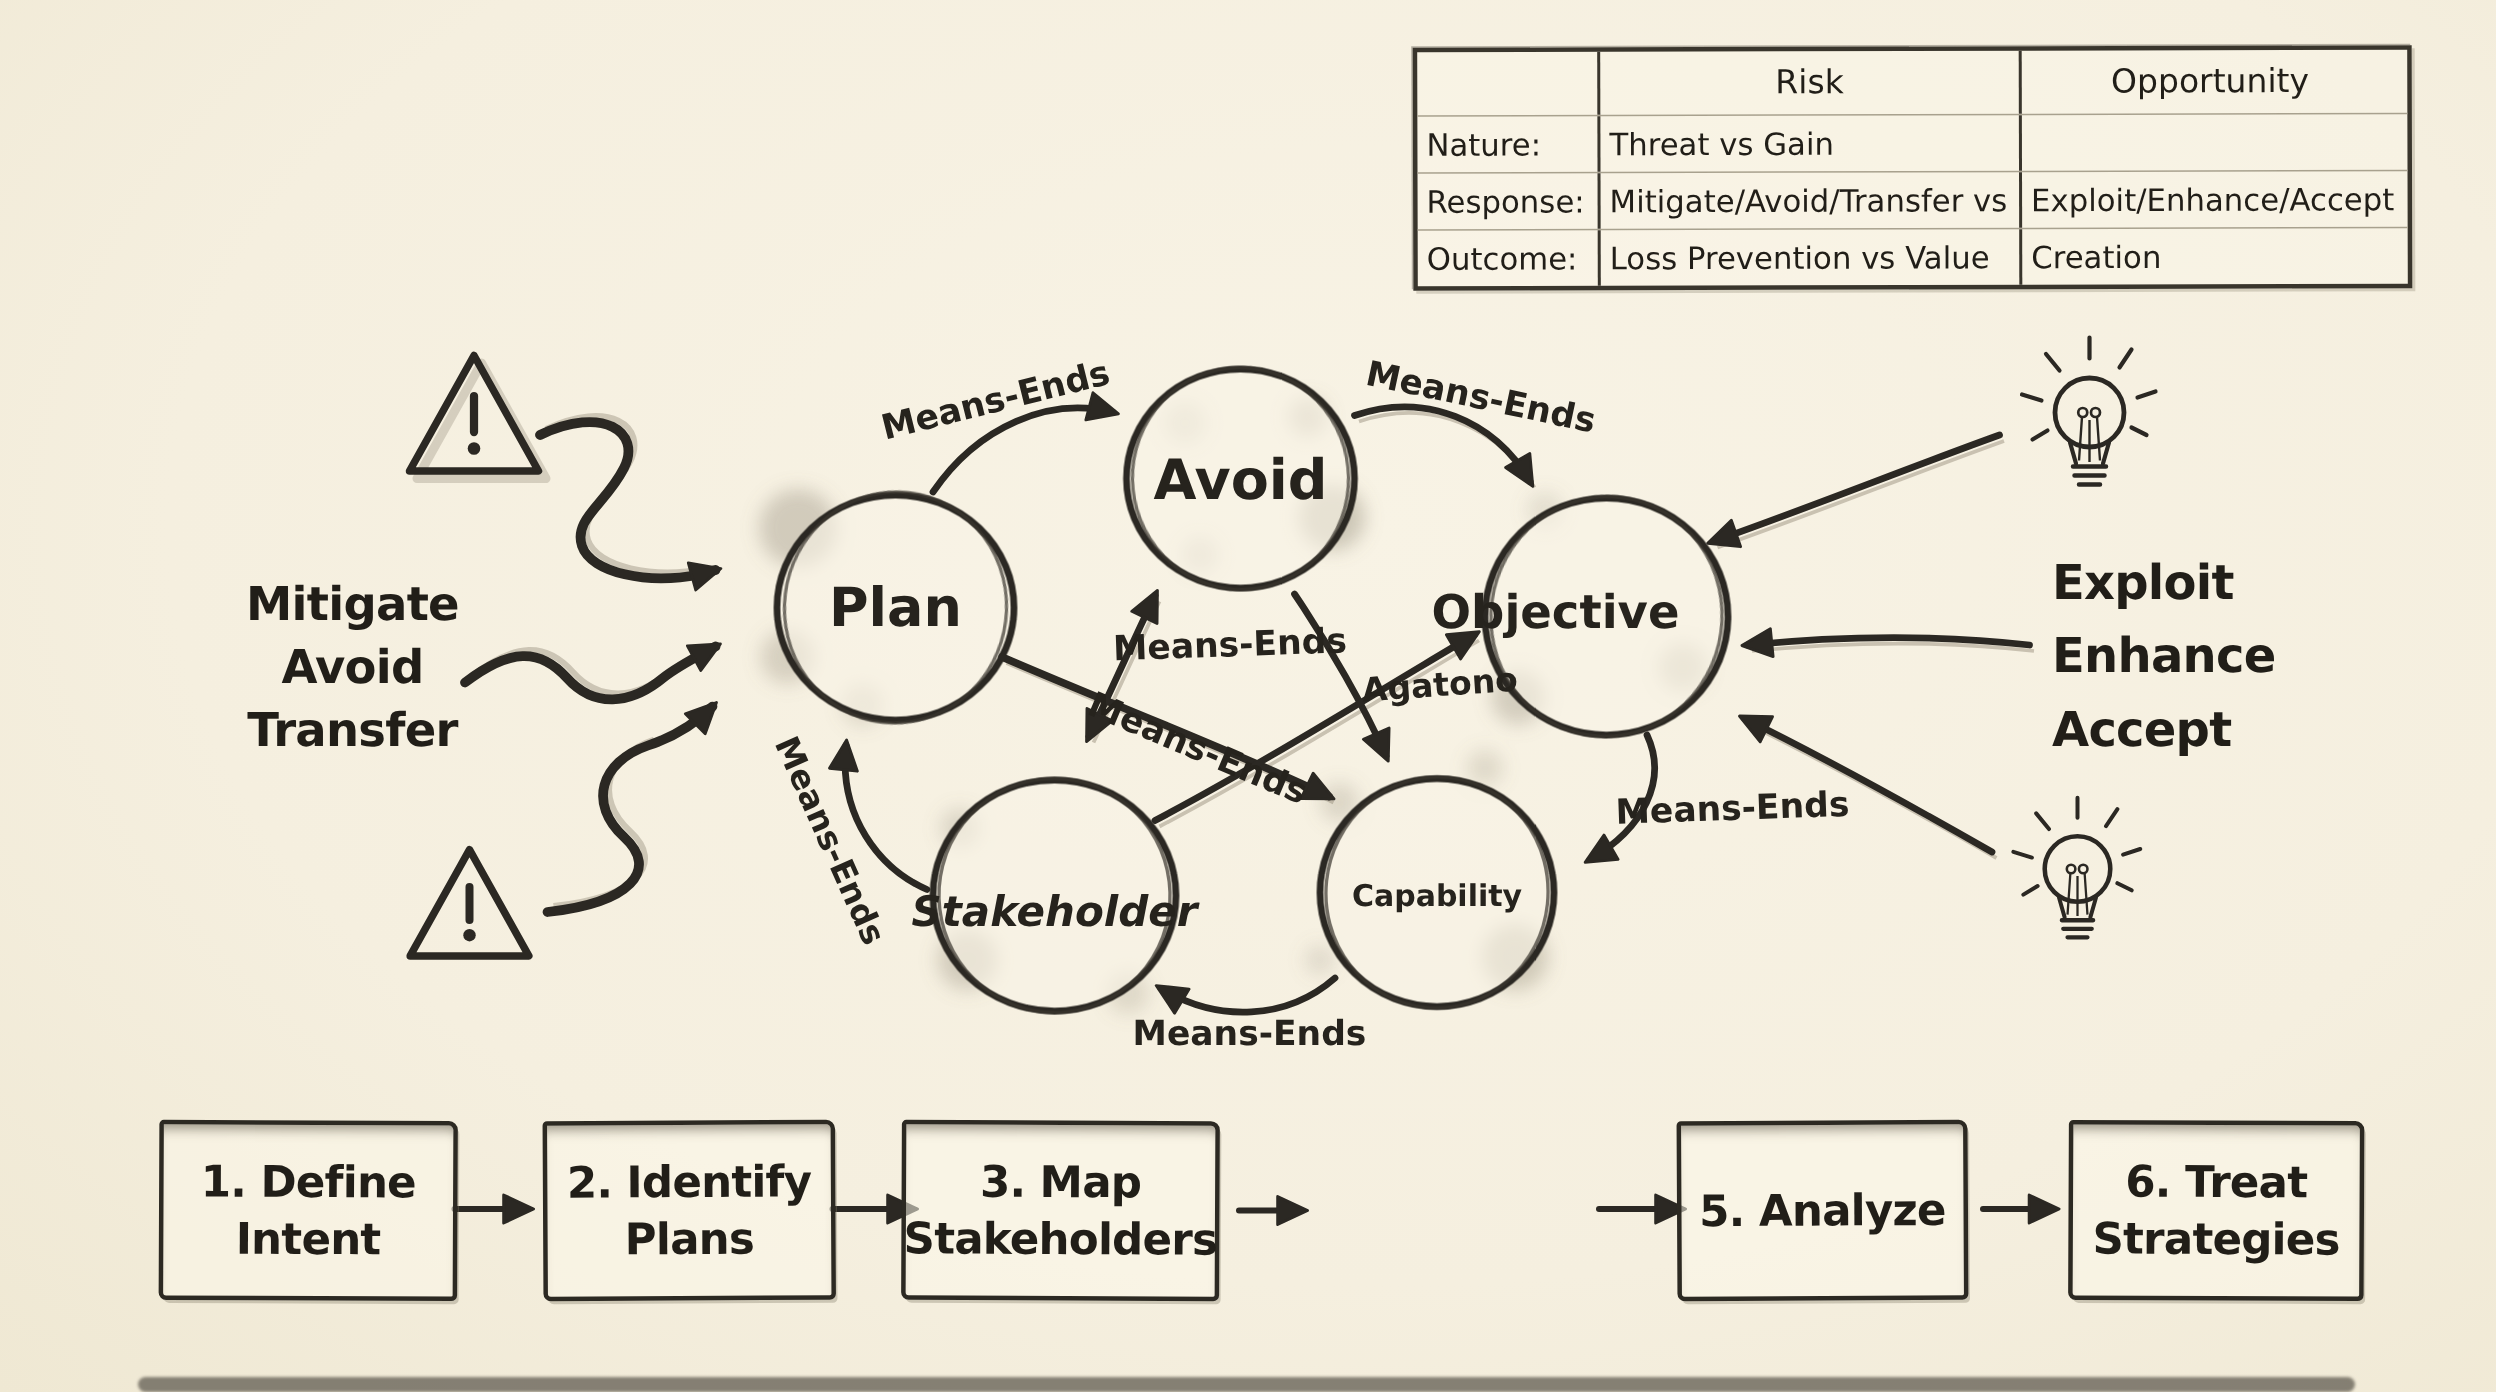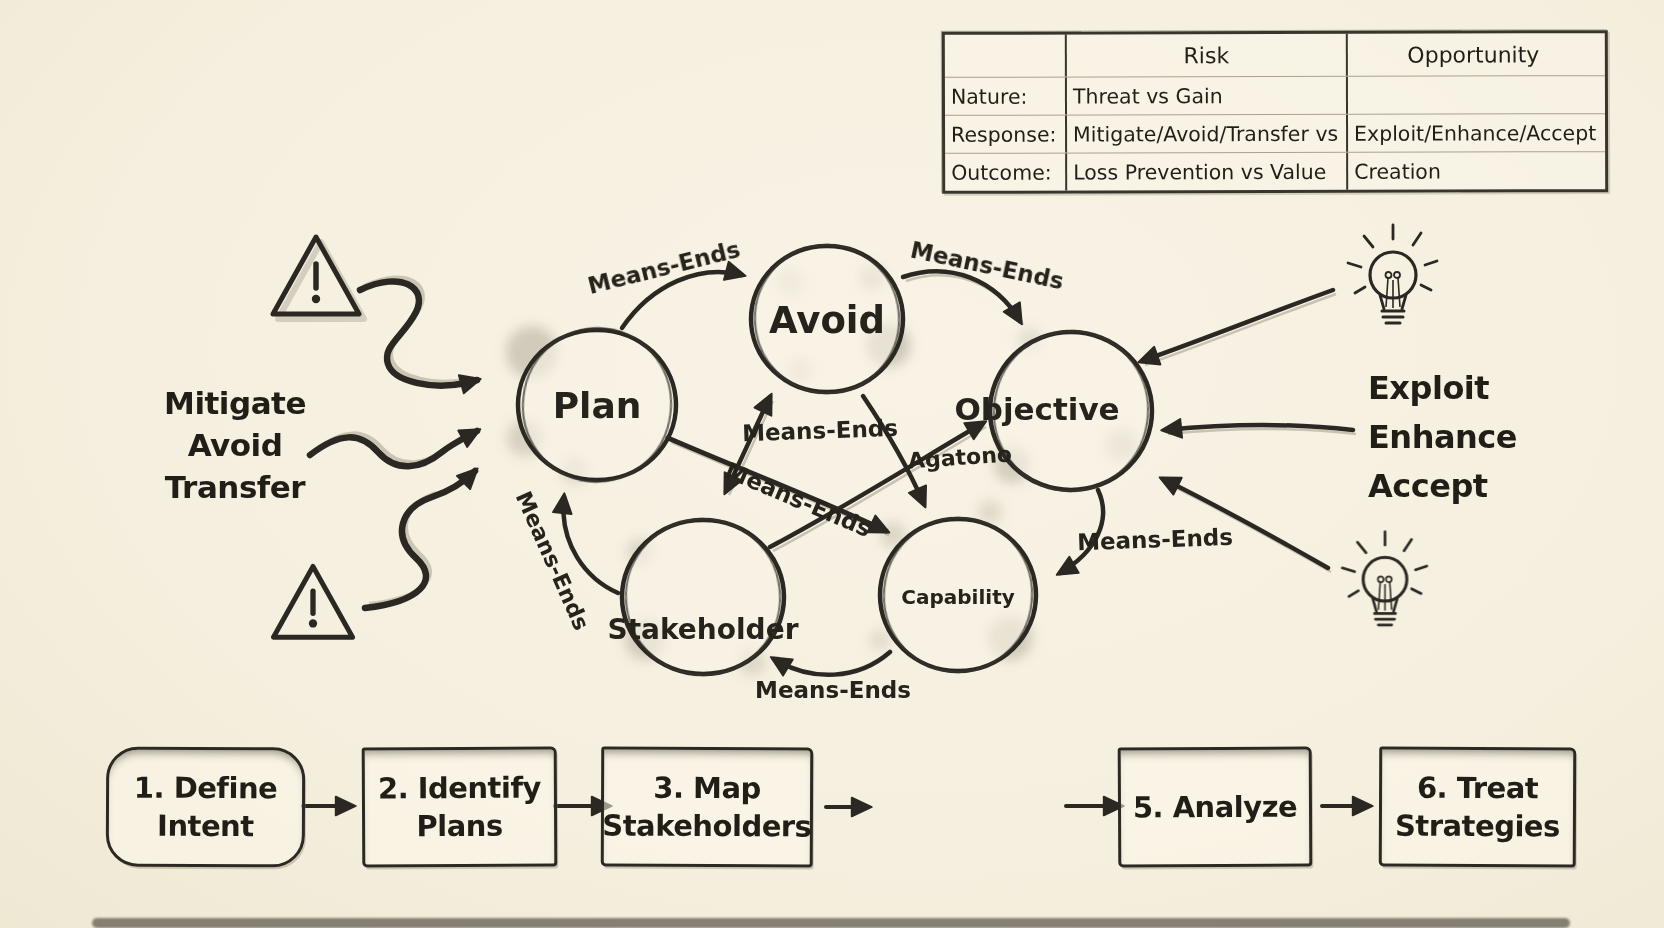--- a/index.html
+++ b/index.html
@@ -192,21 +192,21 @@
     <div class="trow">
       <div class="tcell">Outcome:</div>
       <div class="tcell">Loss Prevention vs Value</div>
       <div class="tcell">Creation</div>
     </div>
   </div>
 
   <div class="lbl" style="left:597px;top:406px;font-size:36px;transform:translate(-50%,-50%);text-align:center;">Plan</div>
   <div class="lbl" style="left:827px;top:320px;font-size:37px;transform:translate(-50%,-50%);">Avoid</div>
   <div class="lbl" style="left:1037px;top:409px;font-size:31px;transform:translate(-50%,-50%);">Objective</div>
-  <div class="lbl" style="left:703px;top:630px;font-size:28px;transform:translate(-50%,-50%);">Stakeholder</div>
+  <div class="lbl" style="left:703px;top:608px;font-size:28px;transform:translate(-50%,-50%);font-style:italic;">Stakeholder</div>
   <div class="lbl" style="left:958px;top:597px;font-size:20px;transform:translate(-50%,-50%);">Capability</div>
 
   <div class="lbl" style="left:664px;top:268px;font-size:23px;transform:translate(-50%,-50%) rotate(-14deg);">Means-Ends</div>
   <div class="lbl" style="left:987px;top:266px;font-size:23px;transform:translate(-50%,-50%) rotate(12deg);">Means-Ends</div>
   <div class="lbl" style="left:820px;top:431px;font-size:23px;transform:translate(-50%,-50%) rotate(-2deg);">Means-Ends</div>
   <div class="lbl" style="left:798px;top:500px;font-size:23px;transform:translate(-50%,-50%) rotate(23deg);">Means-Ends</div>
   <div class="lbl" style="left:960px;top:458px;font-size:22px;transform:translate(-50%,-50%) rotate(-4deg);">Agatono</div>
   <div class="lbl" style="left:1155px;top:540px;font-size:23px;transform:translate(-50%,-50%) rotate(-2deg);">Means-Ends</div>
   <div class="lbl" style="left:833px;top:690px;font-size:23px;transform:translate(-50%,-50%);">Means-Ends</div>
   <div class="lbl" style="left:552px;top:561px;font-size:22px;transform:translate(-50%,-50%) rotate(66deg);">Means-Ends</div>
@@ -215,21 +215,21 @@
     <div>Mitigate</div>
     <div>Avoid</div>
     <div>Transfer</div>
   </div>
   <div id="right-ann" class="ann">
     <div>Exploit</div>
     <div>Enhance</div>
     <div>Accept</div>
   </div>
 
-  <div class="pbox" style="left:106px;width:193px;border-radius:32px;">
+  <div class="pbox" style="left:106px;width:193px;">
     <div class="pline">1. Define</div>
     <div class="pline">Intent</div>
   </div>
   <div class="pbox" style="left:362px;width:189px;">
     <div class="pline">2. Identify</div>
     <div class="pline">Plans</div>
   </div>
   <div class="pbox" style="left:601px;width:206px;">
     <div class="pline">3. Map</div>
     <div class="pline">Stakeholders</div>

